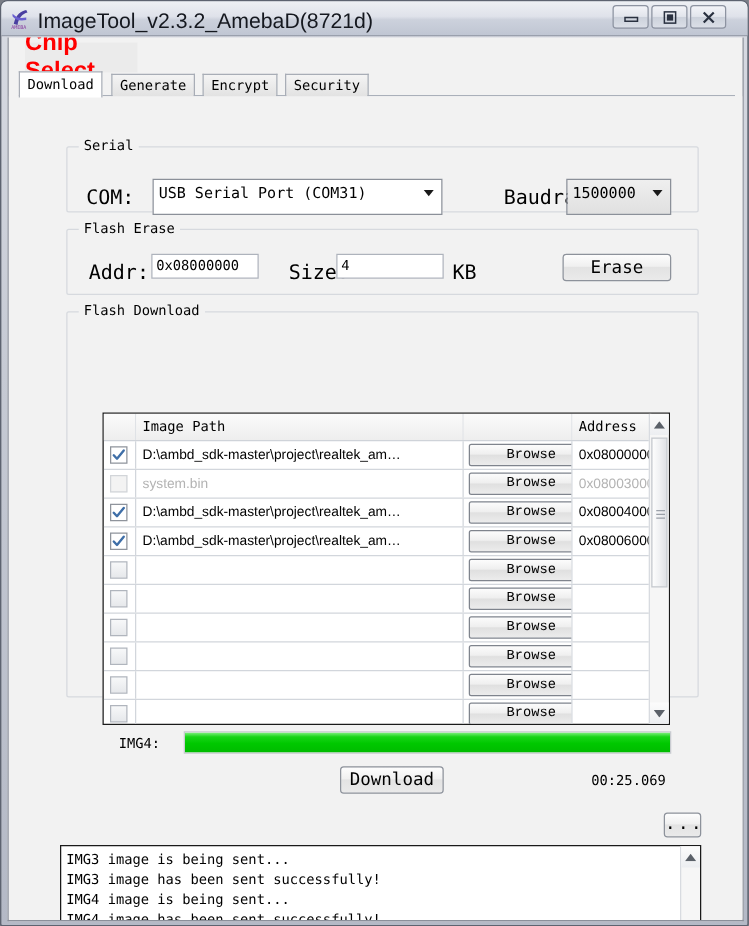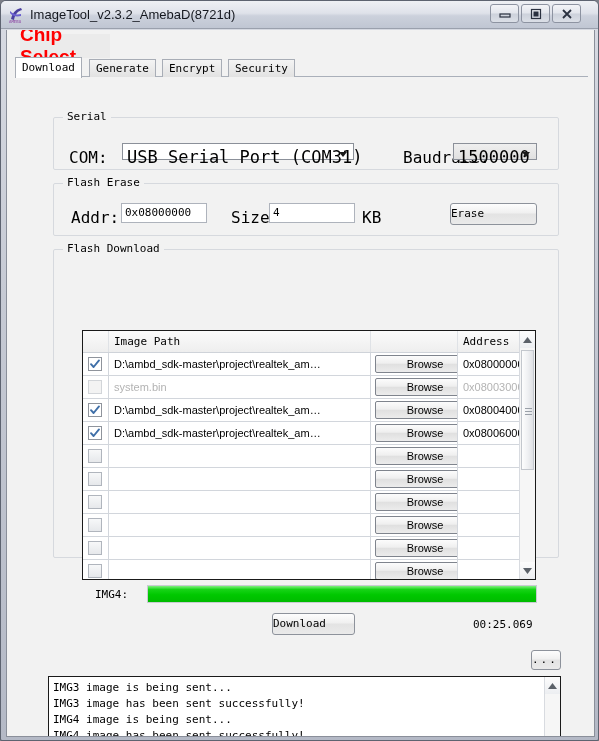--- a/index.html
+++ b/index.html
@@ -38,21 +38,21 @@
   }
   #app-icon {
     position: absolute;
     left: 7px; top: 5px;
     width: 18px; height: 18px;
   }
   #title-text {
     position: absolute;
     left: 29px; top: 6px;
     font-family: "Liberation Sans", sans-serif;
-    font-size: 13px;
+    font-size: 17px;
     color: #15181f;
     white-space: nowrap;
   }
   .win-btn {
     position: absolute;
     top: 3px;
     width: 29px; height: 19px;
     box-sizing: border-box;
     border: 1px solid #8d93a1;
     border-radius: 3px;
@@ -176,23 +176,23 @@
     padding: 0 3px;
     line-height: 18px;
     height: 20px;
     white-space: nowrap;
     overflow: hidden;
   }
   .combo {
     position: absolute;
     box-sizing: border-box;
     border: 1px solid #8b9099;
-    height: 17px;
-    font-family: "DejaVu Sans Mono", monospace;
-    font-size: 17px;
+    height: 29px;
+    font-family: "DejaVu Sans Mono", monospace;
+    font-size: 12px;
     color: #000;
     cursor: pointer;
   }
   .combo .combo-text {
     position: absolute;
     left: 4px; top: 3px;
     white-space: nowrap;
   }
   .combo .arrow {
     position: absolute;
@@ -212,22 +212,23 @@
   }
 
   
   .btn {
     position: absolute;
     box-sizing: border-box;
     border: 1px solid #8d929b;
     border-radius: 3px;
     background: linear-gradient(to bottom, #fdfdfd 0%, #f0f0f0 45%, #e3e3e3 50%, #eaeaea 100%);
     font-family: "DejaVu Sans Mono", monospace;
-    font-size: 11px;
-    color: #000;
+    font-size: 14px;
+    color: #000;
+    text-align: center;
     cursor: pointer;
     white-space: nowrap;
   }
 
   #btn-erase { left: 443px; top: 126px; width: 87px; height: 22px; line-height: 20px; }
   #btn-download { left: 265px; top: 536px; width: 83px; height: 22px; line-height: 20px; }
   #btn-dots { left: 524px; top: 573px; width: 30px; height: 20px; line-height: 17px; letter-spacing: 2px; }
 
   
   #table-wrap {
@@ -311,21 +312,21 @@
   .chk svg { display: block; }
 
   .browse-btn {
     position: absolute;
     left: 4px; top: 2px;
     width: 100px; height: 18px;
     box-sizing: border-box;
     border: 1px solid #7f848d;
     border-radius: 2px;
     background: linear-gradient(to bottom, #fcfcfc 0%, #efefef 45%, #e0e0e0 52%, #ececec 100%);
-    font-family: Liberation Sans, sans-serif;
+    font-family: Liberation Mono, monospace;
     font-size: 11px;
     line-height: 16px;
     text-align: center;
     color: #000;
     cursor: pointer;
   }
 
   
   #grid-sb {
     position: absolute;

